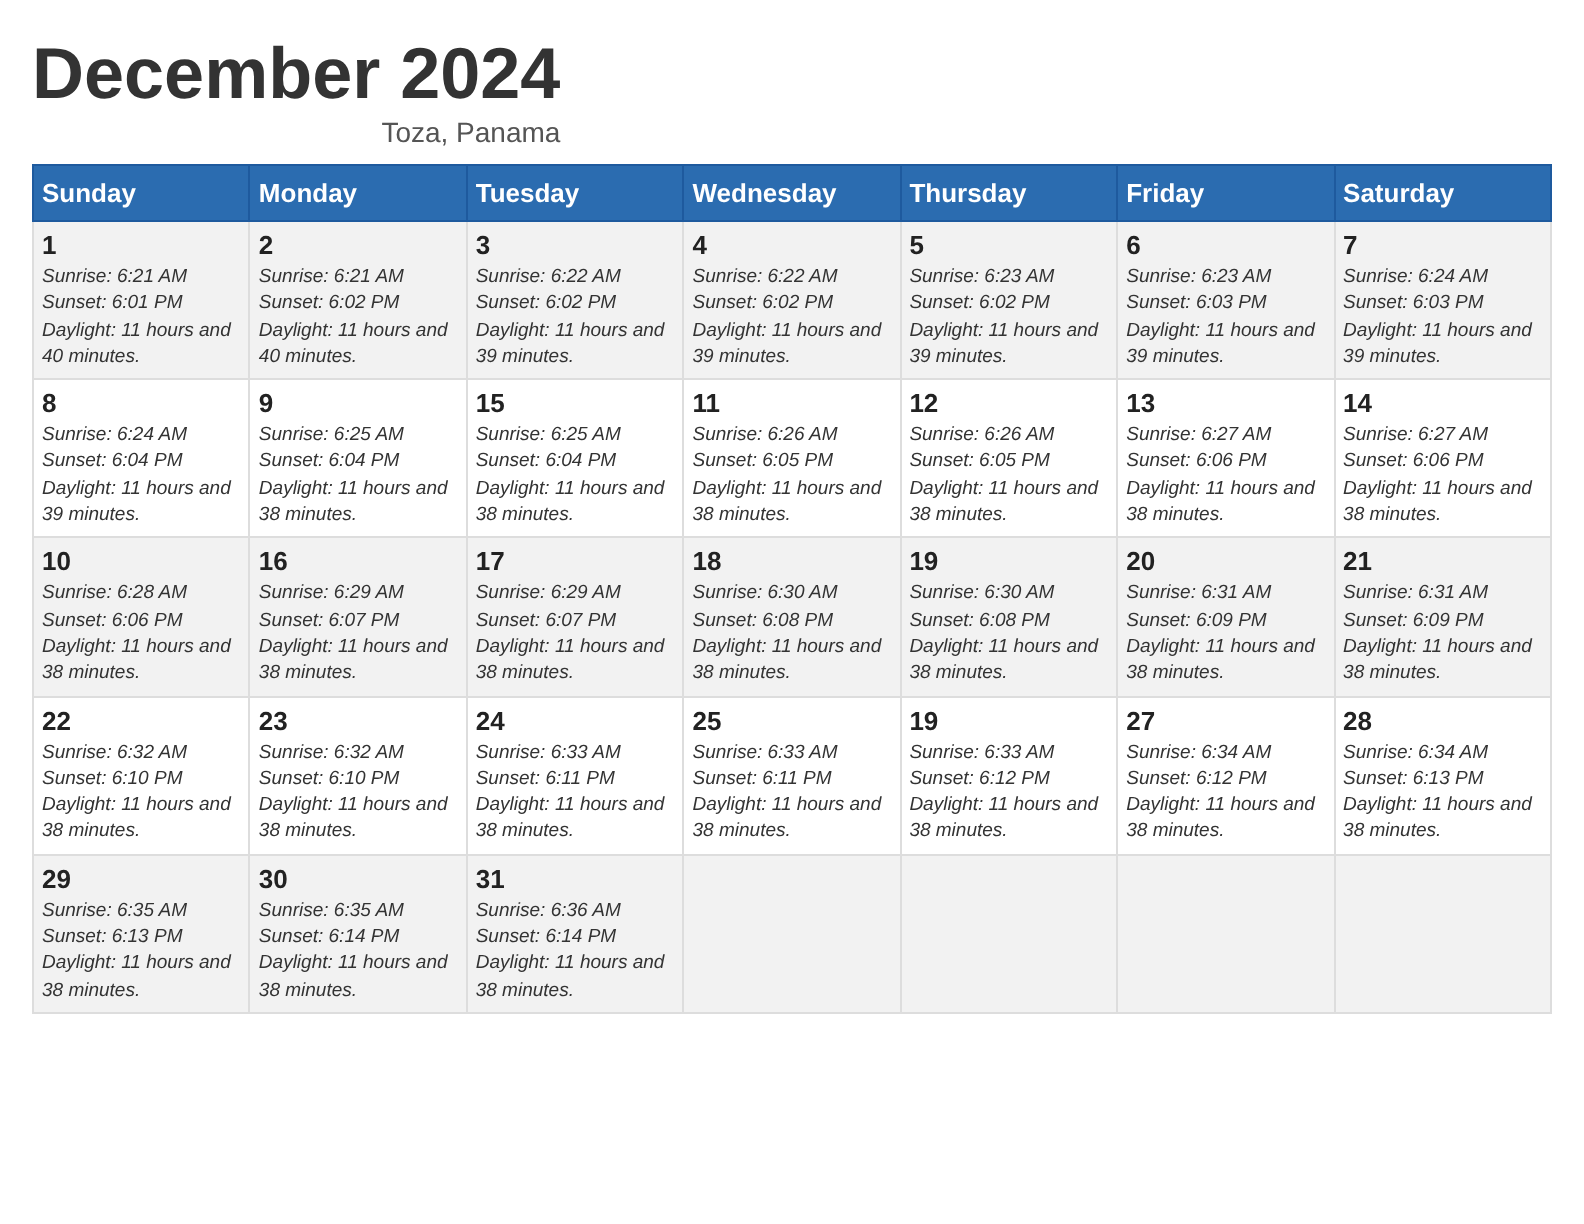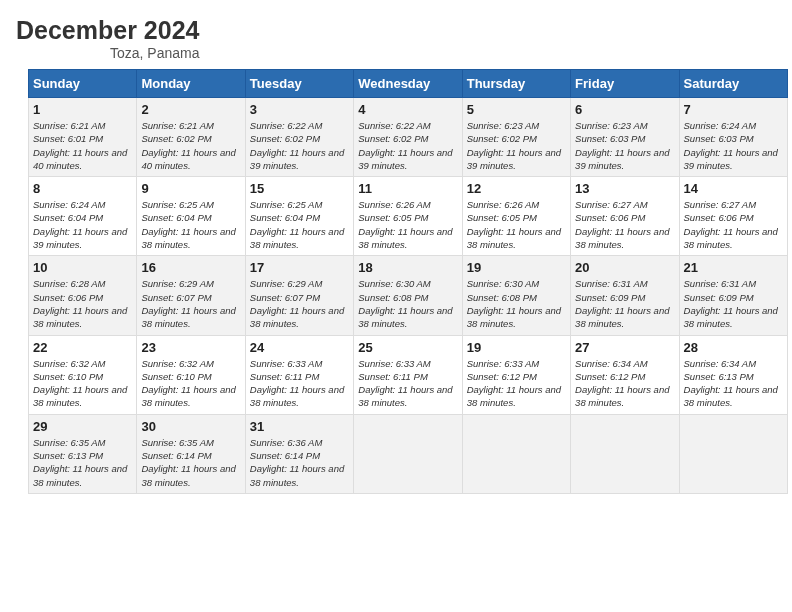--- a/index.html
+++ b/index.html
@@ -18,34 +18,33 @@
     }
     .logo {
       display: flex;
       align-items: center;
       gap: 4px;
     }
     .title-block {
       text-align: right;
     }
     .month-title {
-      font-size: 25px;
+      font-size: 36px;
       font-weight: bold;
       color: #333;
       text-align: right;
     }
     .subtitle {
       font-size: 14px;
       color: #555;
     }
     table {
       width: 100%;
       border-collapse: collapse;
       font-size: 10.5px;
-      margin-left: 12px;
     }
     thead tr th {
       background-color: #2b6cb0;
       color: #fff;
       padding: 6px 4px;
       text-align: left;
       font-size: 13px;
       font-weight: bold;
       border: 1px solid #1e5a9e;
     }

